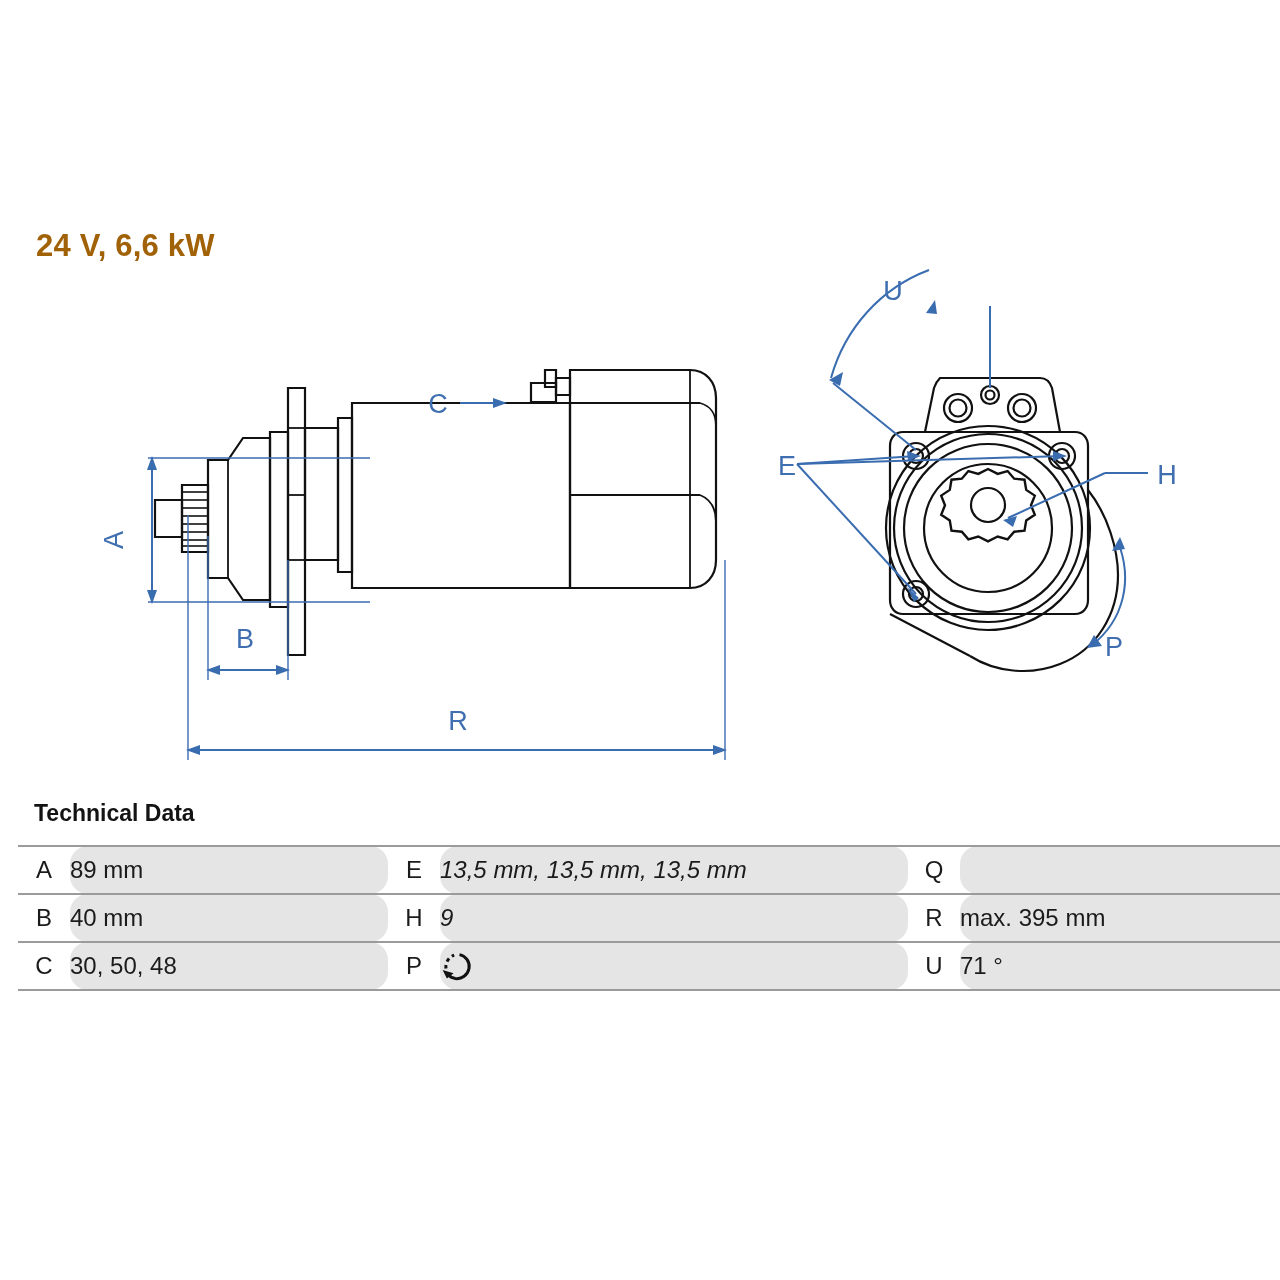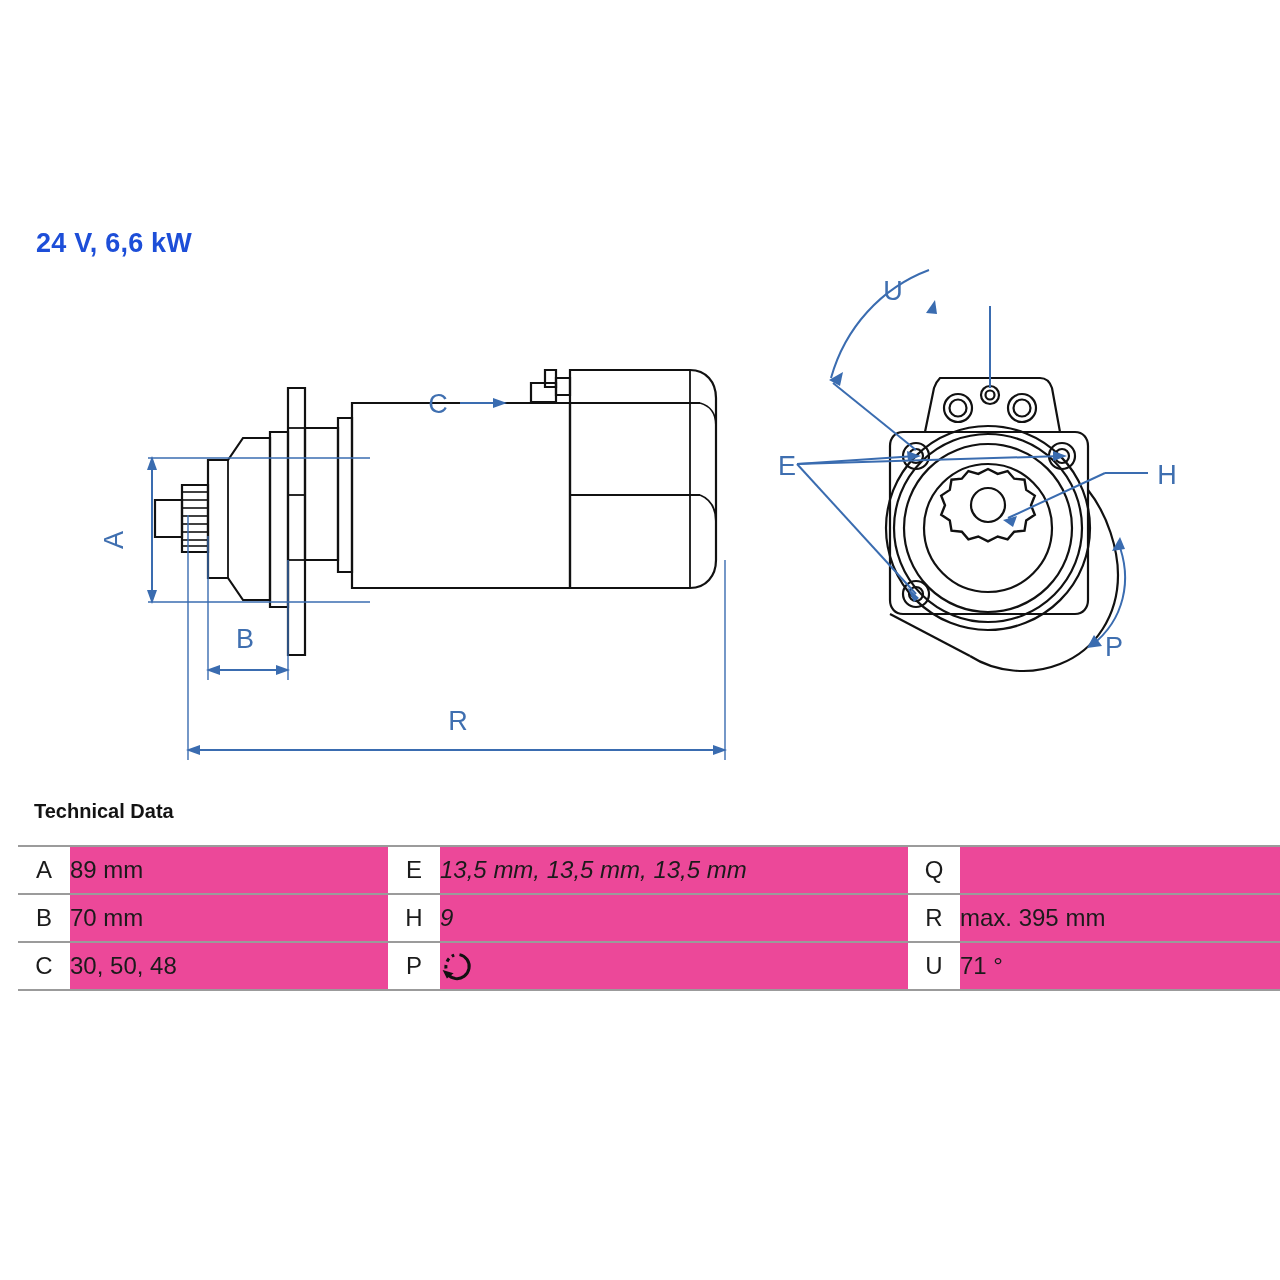--- a/index.html
+++ b/index.html
@@ -15,45 +15,45 @@
     font-family: "Liberation Sans", sans-serif;
     color: #1a1a1a;
     overflow: hidden;
   }
 
   
   #product-title {
     position: absolute;
     left: 36px;
     top: 228px;
-    font-size: 27px;
+    font-size: 31px;
     font-weight: 700;
     letter-spacing: 0.2px;
-    color: #1d4ed8;
+    color: #a16207;
     white-space: nowrap;
   }
 
   
   #drawing-area {
     position: absolute;
     left: 0;
     top: 260px;
     width: 1280px;
     height: 530px;
   }
   #drawing-area svg {
     display: block;
   }
 
   
   #tech-data-heading {
     position: absolute;
     left: 34px;
     top: 800px;
-    font-size: 20px;
+    font-size: 23px;
     font-weight: 700;
     color: #131313;
   }
 
   #tech-table {
     position: absolute;
     left: 18px;
     top: 845px;
     width: 1244px;
     border-collapse: collapse;
@@ -72,24 +72,25 @@
   }
   #tech-table tr:last-child td {
     border-bottom: 2px solid #9b9b9b;
   }
   td.k {
     background: #ffffff;
     text-align: center;
     width: 52px;
   }
   td.v {
-    background: #ec4899;
+    background: #e5e5e5;
     padding-left: 12px;
     white-space: nowrap;
     overflow: hidden;
+    border-radius: 18px;
   }
   td.v1 { width: 318px; }
   td.v2 { width: 468px; font-style: italic; }
   td.v3 { width: 362px; }
 
   .rot-sym {
     display: inline-block;
     vertical-align: middle;
     line-height: 0;
   }
@@ -284,21 +285,21 @@
     <tr>
       <td class="k">A</td>
       <td class="v v1">89 mm</td>
       <td class="k">E</td>
       <td class="v v2">13,5 mm, 13,5 mm, 13,5 mm</td>
       <td class="k">Q</td>
       <td class="v v3"></td>
     </tr>
     <tr>
       <td class="k">B</td>
-      <td class="v v1">70 mm</td>
+      <td class="v v1">40 mm</td>
       <td class="k">H</td>
       <td class="v v2">9</td>
       <td class="k">R</td>
       <td class="v v3">max. 395 mm</td>
     </tr>
     <tr>
       <td class="k">C</td>
       <td class="v v1">30, 50, 48</td>
       <td class="k">P</td>
       <td class="v v2">

